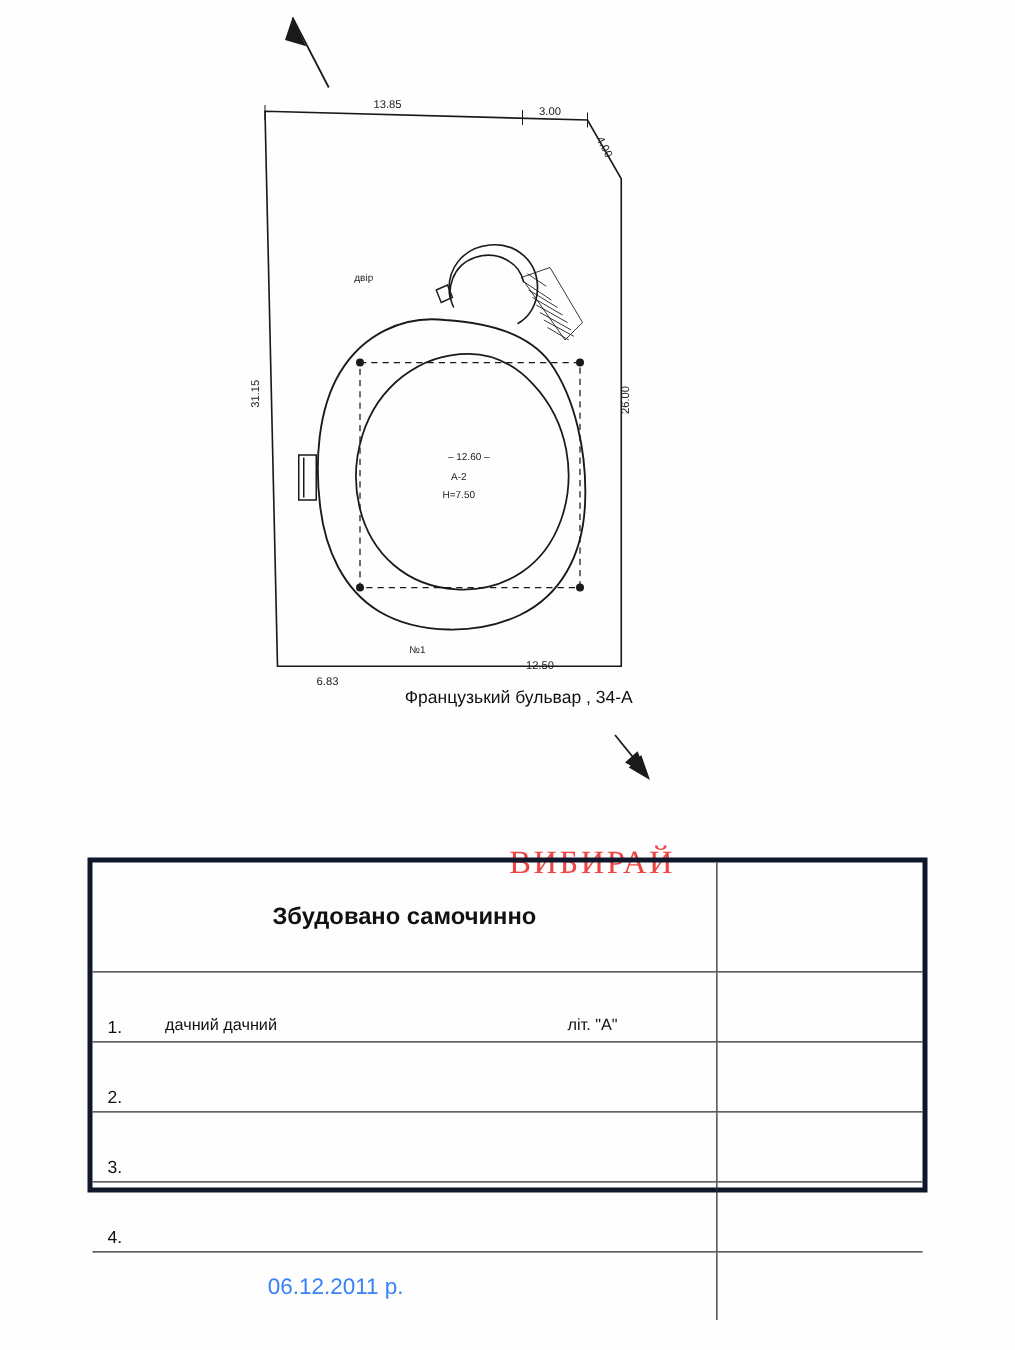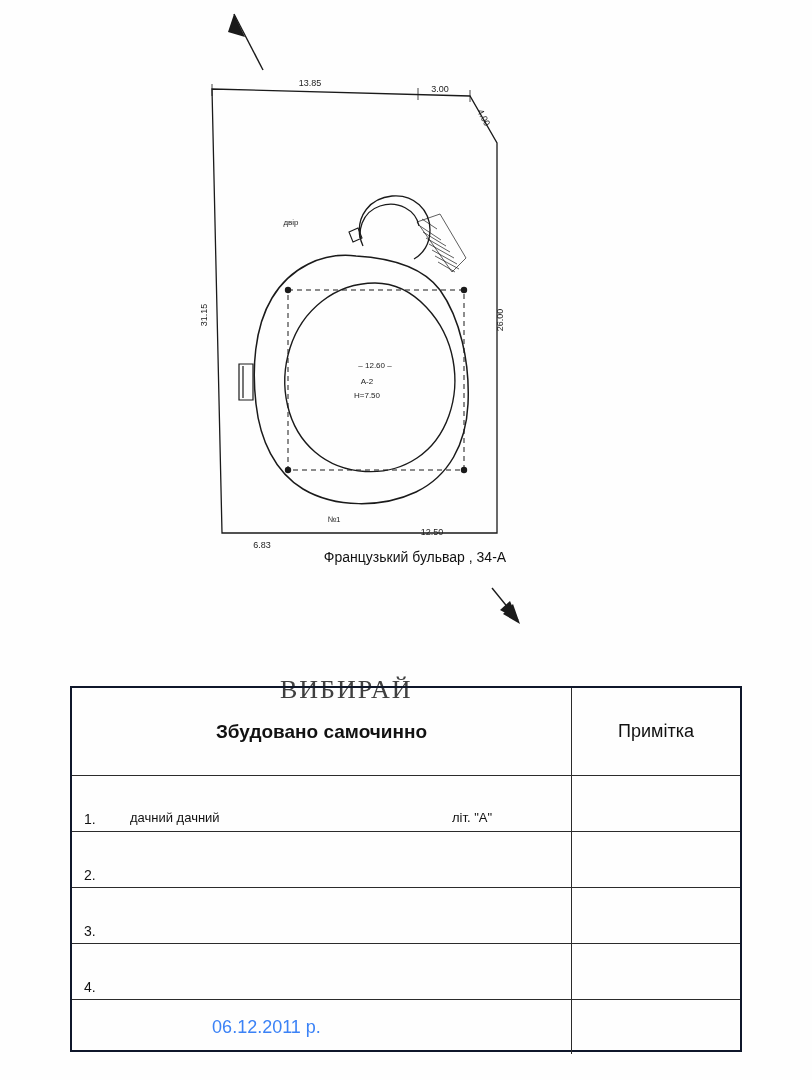--- a/index.html
+++ b/index.html
@@ -43,22 +43,22 @@
     font-family: "Liberation Sans", sans-serif;
     font-size: 14px;
     fill: #111;
   }
   
   .tbl {
     position: absolute;
     left: 70px;
     top: 686px;
     width: 672px;
-    height: 366px;
-    border: 2px solid #0f172a;
+    height: 268px;
+    border: 4px solid #0f172a;
     box-sizing: border-box;
   }
   .tbl-row {
     display: flex;
     box-sizing: border-box;
     border-bottom: 1.5px solid #2b2b2b;
   }
   .tbl-row:last-child { border-bottom: none; }
   .col-left {
     width: 500px;
@@ -122,22 +122,22 @@
     justify-content: center;
     font-size: 18px;
     color: #3b82f6;
     padding-right: 110px;
   }
   .watermark {
     position: absolute;
     left: 280px;
     top: 676px;
     width: 260px;
-    text-align: left;
-    color: #404040;
+    text-align: right;
+    color: #ef4444;
     font-size: 26px;
     font-family: "Liberation Serif", serif;
     letter-spacing: 2px;
     pointer-events: none;
     line-height: 1.1;
   }
   .watermark .wm2 {
     font-size: 15px;
     letter-spacing: 4px;
     display: block;
@@ -251,21 +251,20 @@
   </svg>
 
   <div class="watermark">
     <span>ВИБИРАЙ</span>
   </div>
 
   <div class="tbl">
 
     <div class="tbl-row head-row">
       <div class="col-left head-left">Збудовано самочинно</div>
-      <div class="col-right head-right">Примітка</div>
     </div>
 
     <div class="tbl-row item-row">
       <div class="col-left item-left">
         <span class="item-num">1.</span>
         <span class="item-text">дачний дачний</span>
         <span class="item-lit">літ. "А"</span>
       </div>
       <div class="col-right"></div>
     </div>

